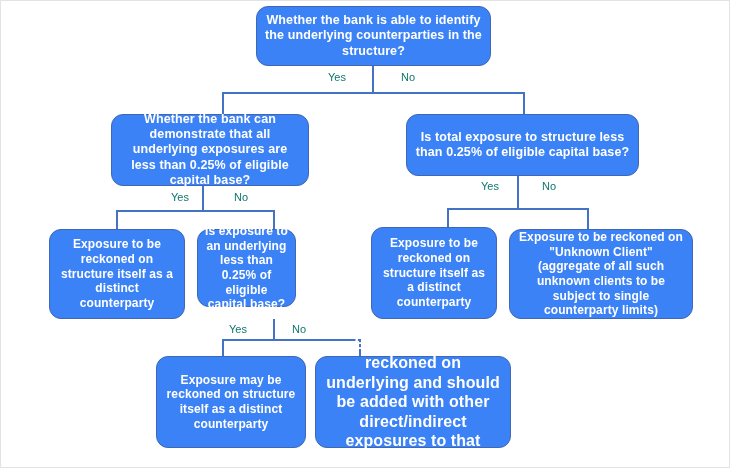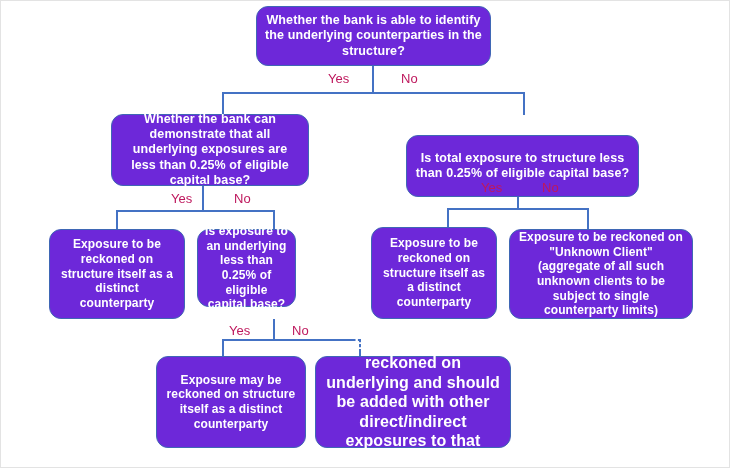--- a/index.html
+++ b/index.html
@@ -25,49 +25,49 @@
     position: absolute;
     background: #4472c4;
   }
   .conn.v { width: 2px; }
   .conn.h { height: 2px; }
 
   
   .node {
     position: absolute;
     box-sizing: border-box;
-    background: #6d28d9;
+    background: #3b82f6;
     border: 1px solid #3f67b5;
     border-radius: 12px;
     color: #ffffff;
     display: flex;
     align-items: center;
     justify-content: center;
     text-align: center;
     padding: 16px 7px;
     line-height: 1.22;
     font-weight: 700;
     letter-spacing: 0.1px;
     text-rendering: optimizeLegibility;
   }
   .node span { display: block; width: 100%; }
 
   
   .blabel {
     position: absolute;
-    color: #be185d;
-    font-size: 13px;
+    color: #0f766e;
+    font-size: 11px;
     font-weight: 400;
     white-space: nowrap;
   }
 
   
   #n-root       { left: 255px; top: 5px;   width: 235px; height: 60px; font-size: 12.5px; }
   #n-left-dec   { left: 110px; top: 113px; width: 198px; height: 72px; font-size: 12.5px; }
-  #n-right-dec  { left: 405px; top: 113px; width: 233px; height: 62px; font-size: 12.5px; margin-top: 21px; }
+  #n-right-dec  { left: 405px; top: 113px; width: 233px; height: 62px; font-size: 12.5px; }
   #n-l-yes      { left: 48px;  top: 228px; width: 136px; height: 90px; font-size: 12px; }
   #n-l-no-dec   { left: 196px; top: 228px; width: 99px;  height: 78px; font-size: 12px; }
   #n-r-yes      { left: 370px; top: 226px; width: 126px; height: 92px; font-size: 12px; }
   #n-r-no       { left: 508px; top: 228px; width: 184px; height: 90px; font-size: 12px; }
   #n-b-yes      { left: 155px; top: 355px; width: 150px; height: 92px; font-size: 12px; }
   #n-b-no       { left: 314px; top: 355px; width: 196px; height: 92px; font-size: 16px; }
 </style>
 </head>
 <body>
 

